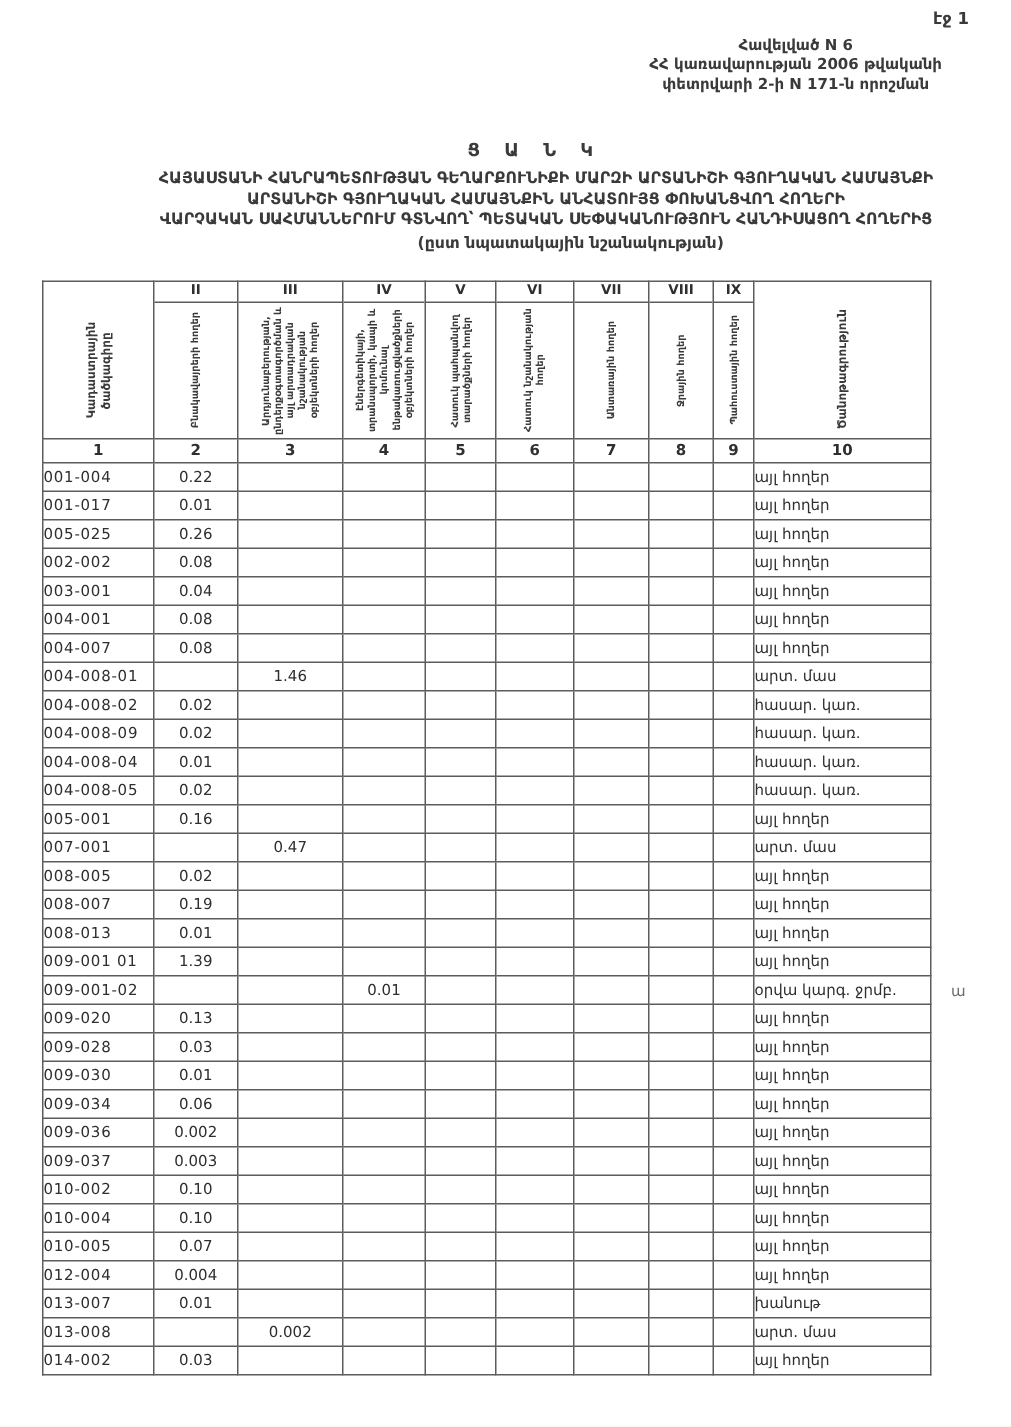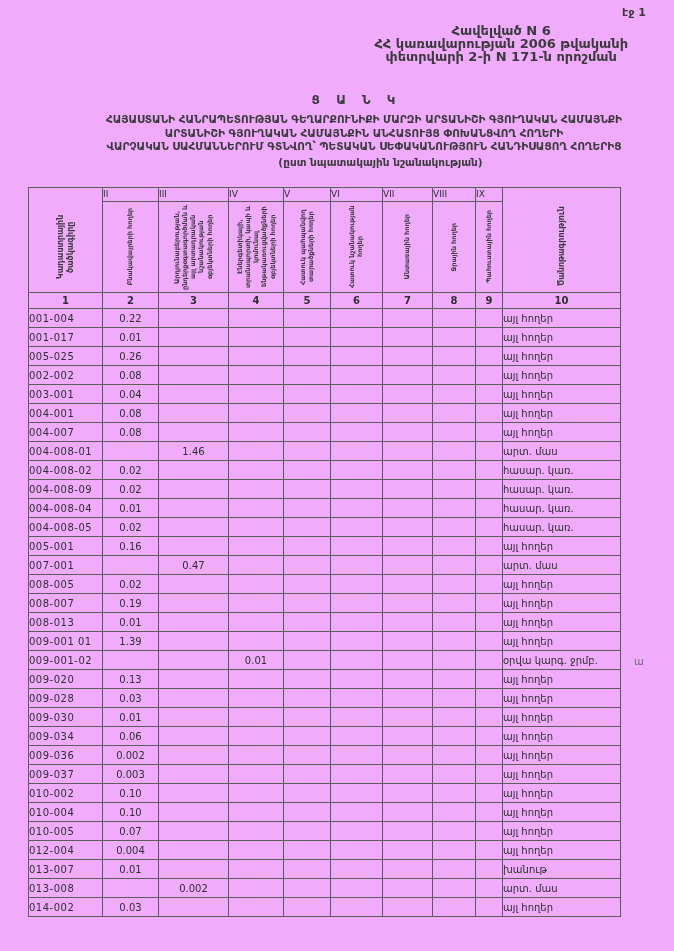--- a/index.html
+++ b/index.html
@@ -6,31 +6,31 @@
   body{
     width:674px;height:951px;
     background:#e9e8e5;
     font-family:"DejaVu Sans",sans-serif;
     color:#333;
     position:relative;
     overflow:hidden;
   }
   .page{
     position:absolute;inset:0;
-    background:#f0abfc;
+    background:#ffffff;
   }
   
   .page-num{
     position:absolute;top:6px;right:28px;
     font-size:11px;font-weight:bold;color:#3a3a3a;
   }
   .appendix{
     position:absolute;top:24px;right:46px;
     text-align:center;
-    font-size:13px;font-weight:bold;color:#3a3a3a;
+    font-size:10px;font-weight:bold;color:#3a3a3a;
     line-height:13px;
   }
   
   .titleblock{
     position:absolute;top:93px;left:0;right:0;
     text-align:center;color:#3a3a3a;margin-left:39px;
   }
   .titleblock .heading{
     font-size:12px;font-weight:bold;letter-spacing:6px;
     margin-bottom:6px;
@@ -49,21 +49,21 @@
   }
   table.land th,table.land td{
     border:1px solid #5c5c58;
     padding:0;margin:0;
     color:#2f2f2f;
   }
   th.hc{height:104px;vertical-align:middle;background:transparent;}
   .hwrap{display:flex;flex-direction:column;height:104px;}
   .roman{
     flex:0 0 13px;
-    font-size:9px;font-weight:normal;text-align:left;line-height:13px;
+    font-size:9px;font-weight:bold;text-align:center;line-height:13px;
     border-bottom:1px solid #5c5c58;
   }
   .roman.empty{border-bottom:none;}
   .vwrap{flex:1 1 auto;display:flex;align-items:center;justify-content:center;overflow:hidden;}
   .vlabel{
     writing-mode:vertical-rl;
     transform:rotate(180deg);
     font-size:6.5px;font-weight:bold;
     line-height:1.25;
     max-height:88px;

